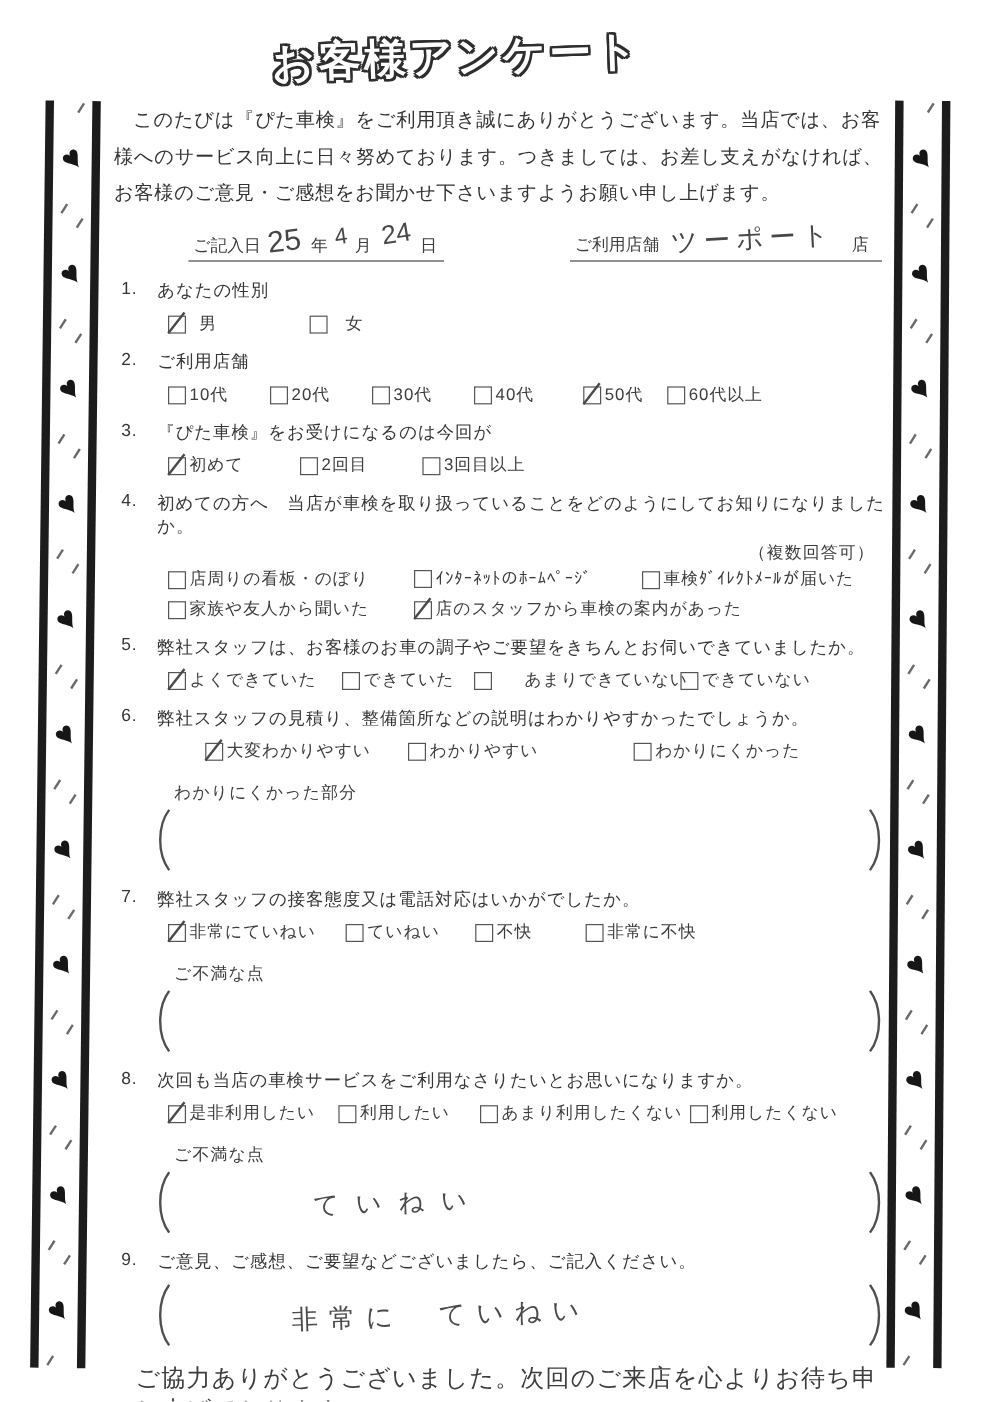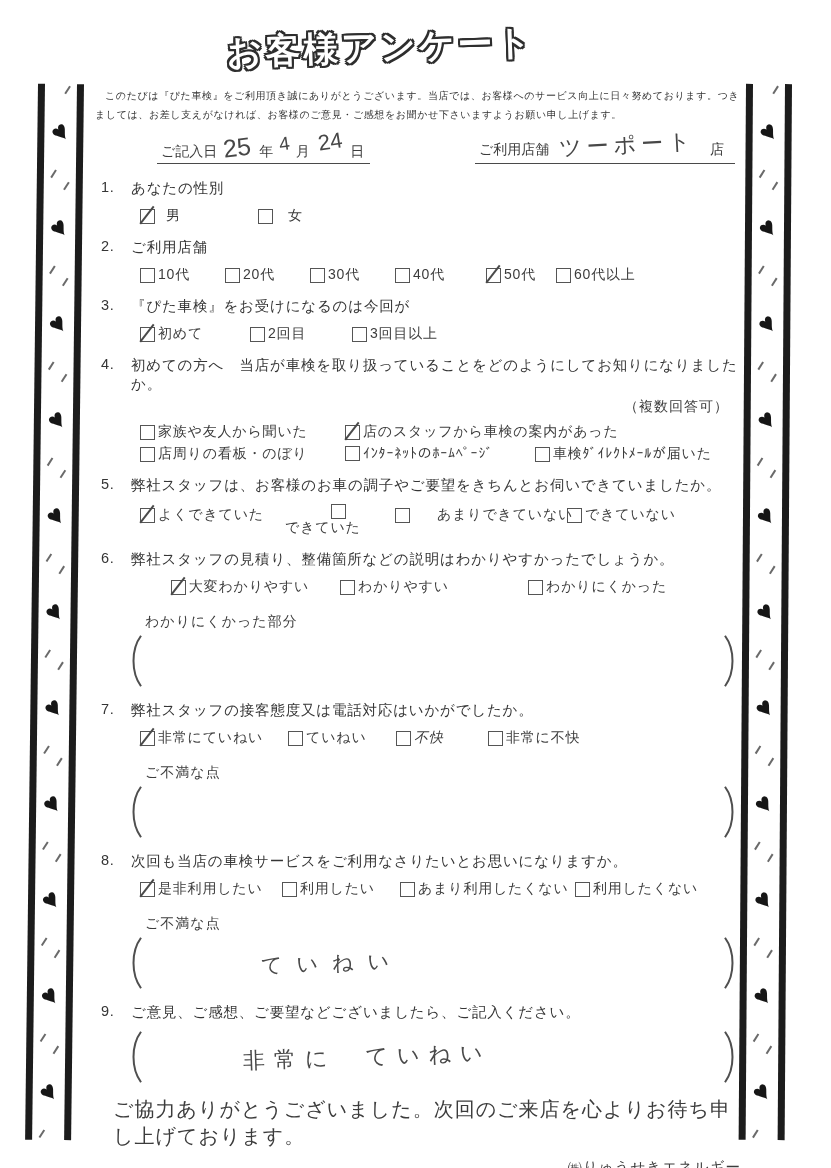--- a/index.html
+++ b/index.html
@@ -27,21 +27,21 @@
   }
   .ribbon.left{left:38px;transform:rotate(0.7deg);}
   .ribbon.right{left:746px;transform:rotate(0.4deg);}
   .heart-cell{position:relative;flex:1;display:flex;align-items:center;justify-content:center;}
   .heart-cell .hg{font-size:27px;color:#161616;transform:rotate(-38deg);line-height:1;}
   .heart-cell::before{content:"";position:absolute;top:5px;right:5px;width:9px;height:1.6px;background:#6a6a6a;transform:rotate(-58deg);}
   .heart-cell::after{content:"";position:absolute;bottom:5px;left:5px;width:9px;height:1.6px;background:#6a6a6a;transform:rotate(-58deg);}
 
   
   .content{position:absolute;left:95px;top:86px;width:648px;}
-  .intro{font-family:Liberation Sans, sans-serif;font-size:10px;line-height:1.92;letter-spacing:0.6px;text-indent:1em;color:#333;}
+  .intro{font-family:Liberation Mono, monospace;font-size:16px;line-height:1.92;letter-spacing:0.6px;text-indent:1em;color:#333;}
 
   .daterow{display:flex;margin-top:8px;padding-left:62px;padding-right:8px;justify-content:space-between;align-items:flex-end;font-size:14px;}
   .ugroup{border-bottom:1.5px solid #4a4a4a;display:inline-flex;align-items:baseline;padding:0 6px 1px 4px;}
   .hand{display:inline-block;color:#474747;font-weight:400;}
   .hw-year{font-size:25px;transform:rotate(-7deg);margin:0 8px 0 6px;}
   .hw-month{font-size:19px;transform:rotate(-8deg);position:relative;top:-6px;margin:0 6px;}
   .hw-day{font-size:22px;transform:rotate(-9deg);position:relative;top:-7px;margin:0 8px;}
   .hw-store{font-size:22px;transform:rotate(-3deg);letter-spacing:5px;margin:0 14px 0 10px;position:relative;top:-2px;}
   .store-group{min-width:250px;}
 
@@ -70,27 +70,27 @@
   .opts.q1 .opt:nth-child(1){width:118px;}
   .opts.q2 .opt{width:85px;}
   .opts.q2 .opt:nth-child(4){width:70px;}
   .opts.q2 .opt:nth-child(5){width:70px;margin-left:21px;}
   .opts.q3 .opt:nth-child(1){width:110px;}
   .opts.q3 .opt:nth-child(2){width:102px;}
   .opts.q4r1 .opt:nth-child(1){width:205px;}
   .opts.q4r1 .opt:nth-child(2){width:190px;}
   .opts.q4r2 .opt:nth-child(1){width:205px;}
   .opts.q5 .opt:nth-child(1){width:145px;}
-  .opts.q5 .opt:nth-child(2){width:110px;flex-direction:column;}
+  .opts.q5 .opt:nth-child(2){width:110px;}
   .opts.q5 .opt:nth-child(3){width:172px;gap:24px;}
   .opts.q6 .opt:nth-child(1){width:200px;justify-content:center;}
   .opts.q6 .opt:nth-child(2){width:188px;}
   .opts.q7 .opt:nth-child(1){width:148px;}
   .opts.q7 .opt:nth-child(2){width:108px;}
-  .opts.q7 .opt:nth-child(3){width:92px;font-style:italic;}
+  .opts.q7 .opt:nth-child(3){width:92px;}
   .opts.q8 .opt:nth-child(1){width:142px;}
   .opts.q8 .opt:nth-child(2){width:118px;}
   .opts.q8 .opt:nth-child(3){width:175px;}
   .close-paren{margin-left:auto;margin-right:72px;}
 </style>
 </head>
 <body>
 
 <div class="page">
 
@@ -258,42 +258,42 @@
           </span>
       </div>
     </div>
 
     <div class="q">
       <div class="q-head">
         <span class="q-no">4.</span>
         <span>初めての方へ　当店が車検を取り扱っていることをどのようにしてお知りになりましたか。</span>
       </div>
       <div class="note-right">（複数回答可）</div>
+      <div class="opts q4r1" style="margin-top:4px;">
+        <span class="opt">
+            <span class="cb"></span>
+            <span>店周りの看板・のぼり</span>
+          </span>
+        <span class="opt">
+            <span class="cb"></span>
+            <span>ｲﾝﾀｰﾈｯﾄのﾎｰﾑﾍﾟｰｼﾞ</span>
+          </span>
+        <span class="opt">
+            <span class="cb"></span>
+            <span>車検ﾀﾞｲﾚｸﾄﾒｰﾙが届いた</span>
+          </span>
+      </div>
       <div class="opts q4r2" style="margin-top:7px;">
         <span class="opt">
             <span class="cb"></span>
             <span>家族や友人から聞いた</span>
           </span>
         <span class="opt">
             <span class="cb checked"></span>
             <span>店のスタッフから車検の案内があった</span>
-          </span>
-      </div>
-      <div class="opts q4r1" style="margin-top:4px;">
-        <span class="opt">
-            <span class="cb"></span>
-            <span>店周りの看板・のぼり</span>
-          </span>
-        <span class="opt">
-            <span class="cb"></span>
-            <span>ｲﾝﾀｰﾈｯﾄのﾎｰﾑﾍﾟｰｼﾞ</span>
-          </span>
-        <span class="opt">
-            <span class="cb"></span>
-            <span>車検ﾀﾞｲﾚｸﾄﾒｰﾙが届いた</span>
           </span>
       </div>
     </div>
 
     <div class="q">
       <div class="q-head">
         <span class="q-no">5.</span>
         <span>弊社スタッフは、お客様のお車の調子やご要望をきちんとお伺いできていましたか。</span>
       </div>
       <div class="opts q5">

